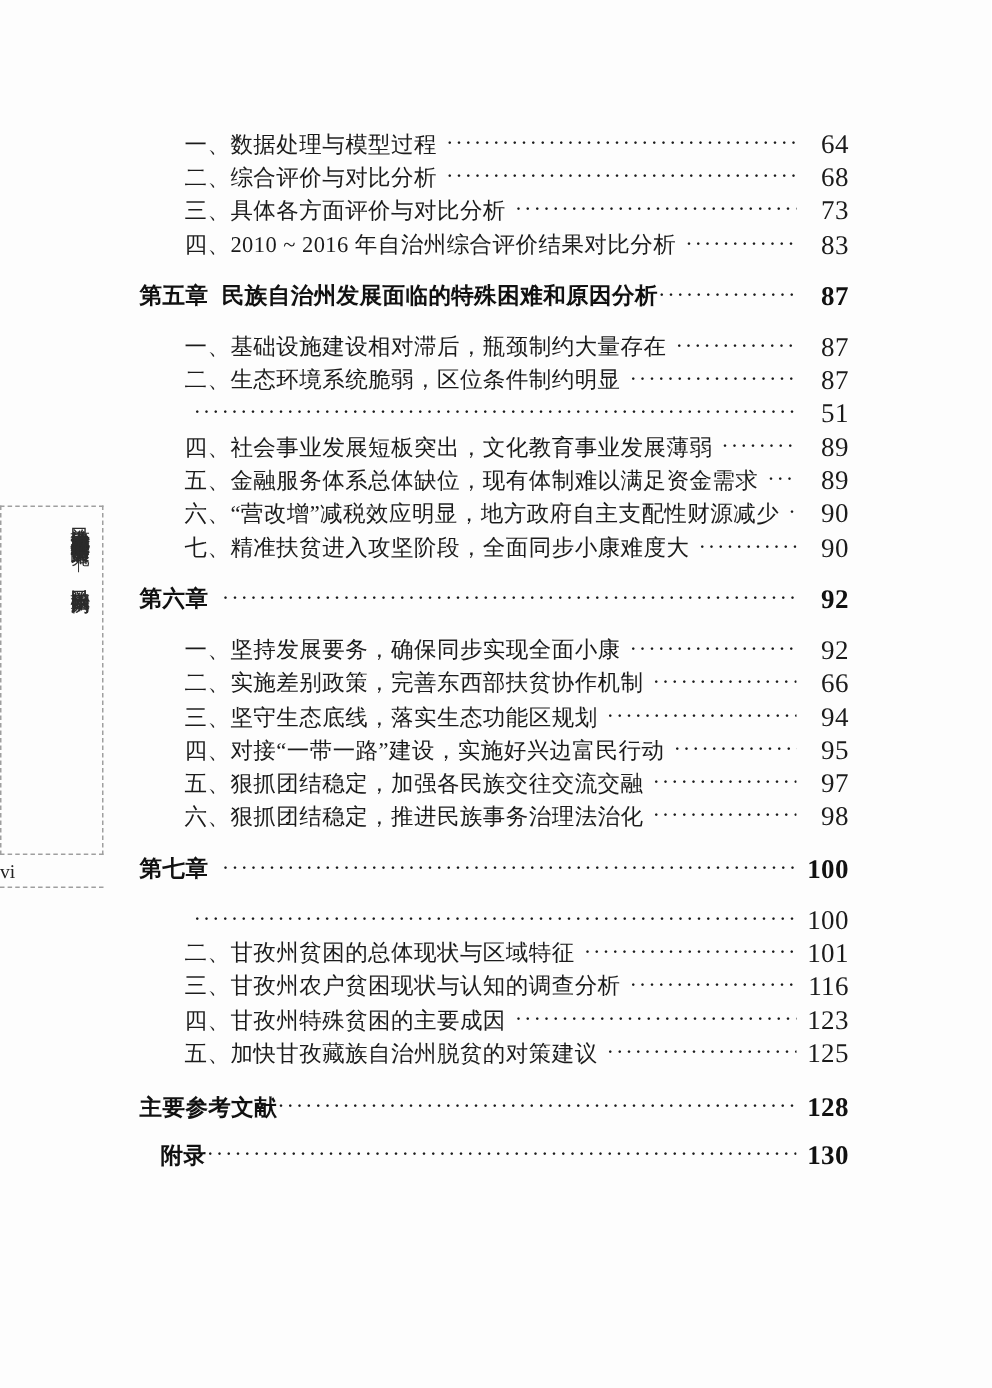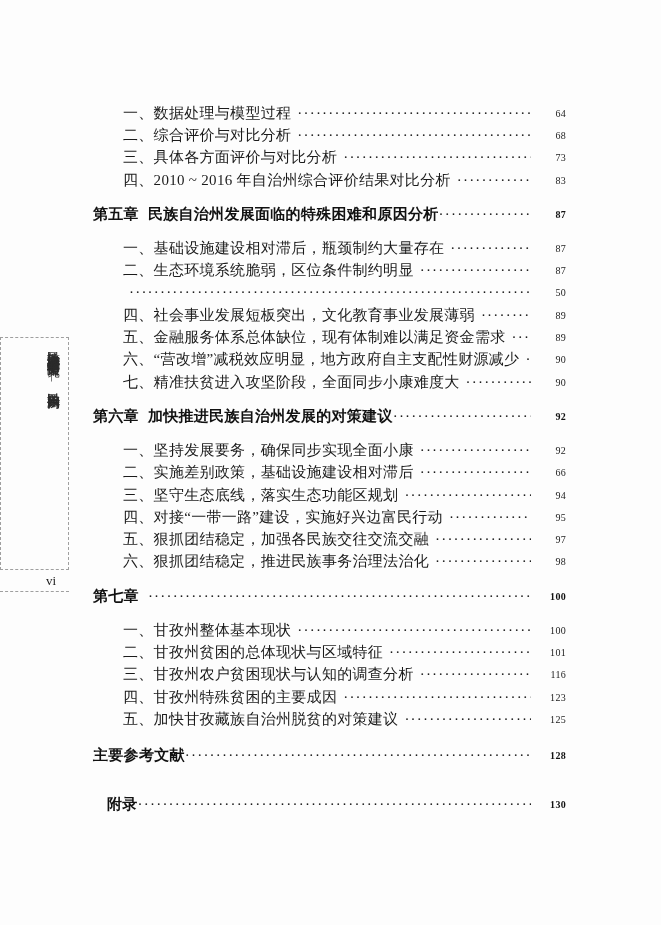--- a/index.html
+++ b/index.html
@@ -40,32 +40,31 @@
     color: #2b2b2b;
   }
   .spine-page {
     position: absolute;
     left: 0;
     top: 570px;
     width: 69px;
     height: 22px;
     border-bottom: 1px dashed #9f9f9f;
     box-sizing: border-box;
-    text-align: right;
     padding-right: 13px;
     font-size: 13px;
     line-height: 22px;
     color: #222222;
   }
 
   
   .toc {
     position: absolute;
     left: 93px;
-    top: 102px;
+    top: 85px;
     width: 473px;
   }
   .row {
     display: flex;
     align-items: center;
     height: 22.3px;
     font-size: 15px;
     letter-spacing: 0.3px;
     white-space: nowrap;
   }
@@ -79,21 +78,21 @@
     flex: 1 1 auto;
     overflow: hidden;
     letter-spacing: 1.2px;
     color: #1a1a1a;
     margin-right: 7px;
   }
   .row .pg {
     flex: 0 0 auto;
     min-width: 28px;
     text-align: right;
-    font-size: 10px;
+    font-size: 18px;
   }
 
   .row.item { padding-left: 30px; }
   .row.item .dots { margin-left: 6px; }
 
   .row.chapter, .row.backmatter {
     height: 23px;
     font-family: "Liberation Sans", "DejaVu Sans", sans-serif;
     font-weight: bold;
     color: #111111;
@@ -101,21 +100,21 @@
   .row.chapter .pg, .row.backmatter .pg {
     font-family: "Liberation Serif", "DejaVu Serif", serif;
     font-weight: bold;
   }
   .row.chapter .dots, .row.backmatter .dots {
     font-family: "Liberation Serif", "DejaVu Serif", serif;
     font-weight: normal;
   }
   .row.chapter { margin-top: 12px; margin-bottom: 11px; }
   .row.backmatter { margin-top: 13px; align-items: center; }
-  .row.backmatter + .row.backmatter { margin-top: 26px; padding-left: 14px; }
+  .row.backmatter + .row.backmatter { margin-top: 9px; padding-left: 14px; }
 </style>
 </head>
 <body>
 
 <div class="page">
 
   <aside>
     <div class="spine-box">
       <div class="spine-title">民族自治地方经济社会发展水平评估与提升策略研究——以民族自治州为例</div>
     </div>
@@ -163,21 +162,21 @@
     </div>
       <div class="row item">
 
       <span class="title">二、生态环境系统脆弱，区位条件制约明显</span>
       <span class="dots">························································································································</span>
       <span class="pg">87</span>
     </div>
       <div class="row item">
 
       <span class="dots">························································································································</span>
-      <span class="pg">50</span>
+      <span class="pg">51</span>
     </div>
       <div class="row item">
 
       <span class="title">四、社会事业发展短板突出，文化教育事业发展薄弱</span>
       <span class="dots">························································································································</span>
       <span class="pg">89</span>
     </div>
       <div class="row item">
 
       <span class="title">五、金融服务体系总体缺位，现有体制难以满足资金需求</span>
@@ -191,33 +190,32 @@
       <span class="pg">90</span>
     </div>
       <div class="row item">
 
       <span class="title">七、精准扶贫进入攻坚阶段，全面同步小康难度大</span>
       <span class="dots">························································································································</span>
       <span class="pg">90</span>
     </div>
       <div class="row chapter">
       <span class="num">第六章</span>
-      <span class="title">加快推进民族自治州发展的对策建议</span>
       <span class="dots">························································································································</span>
       <span class="pg">92</span>
     </div>
       <div class="row item">
 
       <span class="title">一、坚持发展要务，确保同步实现全面小康</span>
       <span class="dots">························································································································</span>
       <span class="pg">92</span>
     </div>
       <div class="row item">
 
-      <span class="title">二、实施差别政策，基础设施建设相对滞后</span>
+      <span class="title">二、实施差别政策，完善东西部扶贫协作机制</span>
       <span class="dots">························································································································</span>
       <span class="pg">66</span>
     </div>
       <div class="row item">
 
       <span class="title">三、坚守生态底线，落实生态功能区规划</span>
       <span class="dots">························································································································</span>
       <span class="pg">94</span>
     </div>
       <div class="row item">
@@ -238,21 +236,20 @@
       <span class="dots">························································································································</span>
       <span class="pg">98</span>
     </div>
       <div class="row chapter">
       <span class="num">第七章</span>
       <span class="dots">························································································································</span>
       <span class="pg">100</span>
     </div>
       <div class="row item">
 
-      <span class="title">一、甘孜州整体基本现状</span>
       <span class="dots">························································································································</span>
       <span class="pg">100</span>
     </div>
       <div class="row item">
 
       <span class="title">二、甘孜州贫困的总体现状与区域特征</span>
       <span class="dots">························································································································</span>
       <span class="pg">101</span>
     </div>
       <div class="row item">

